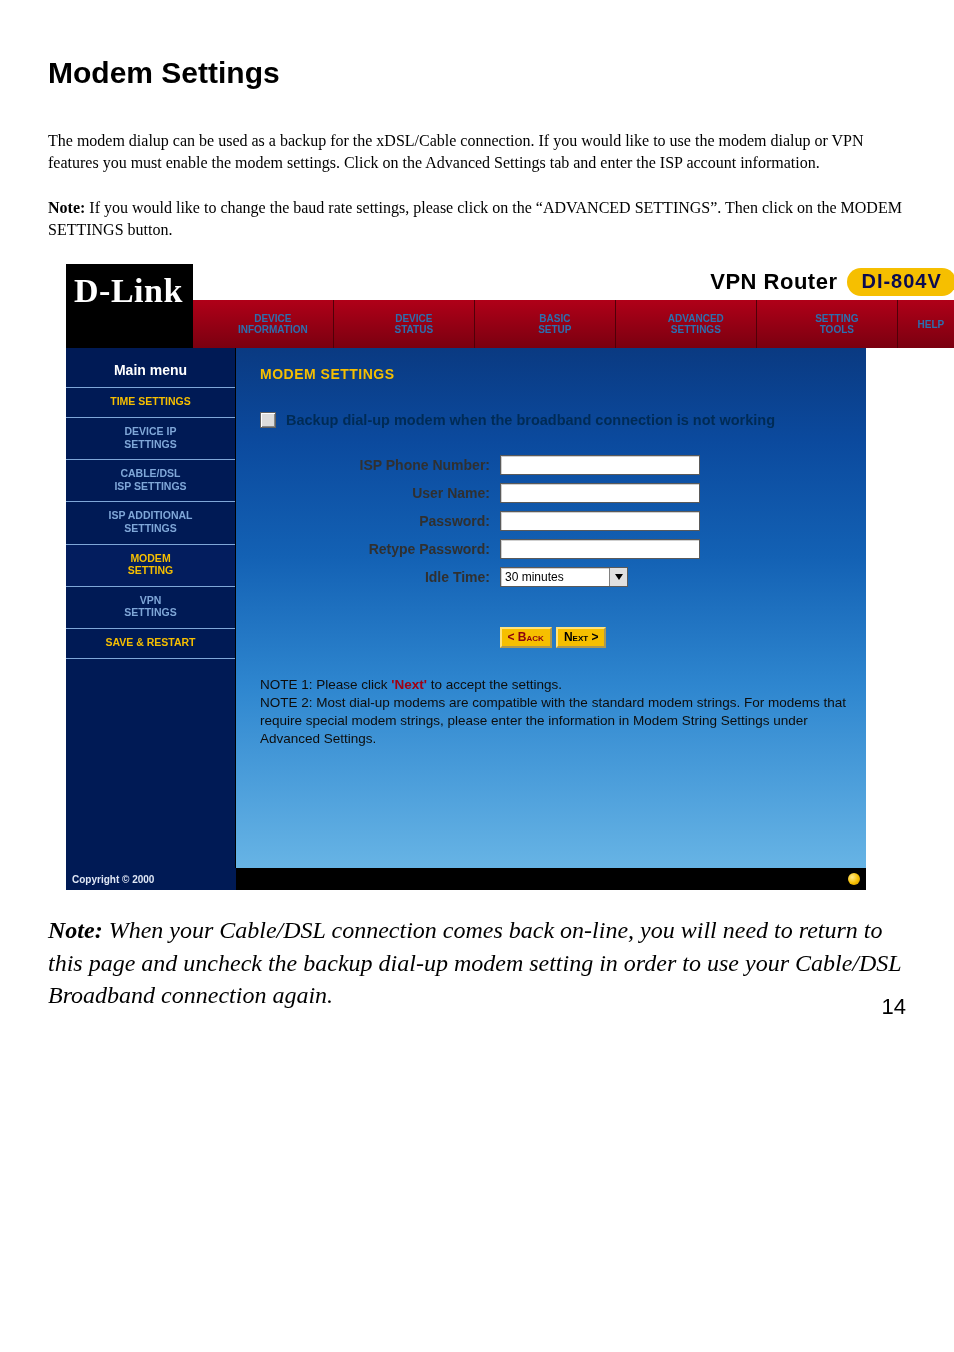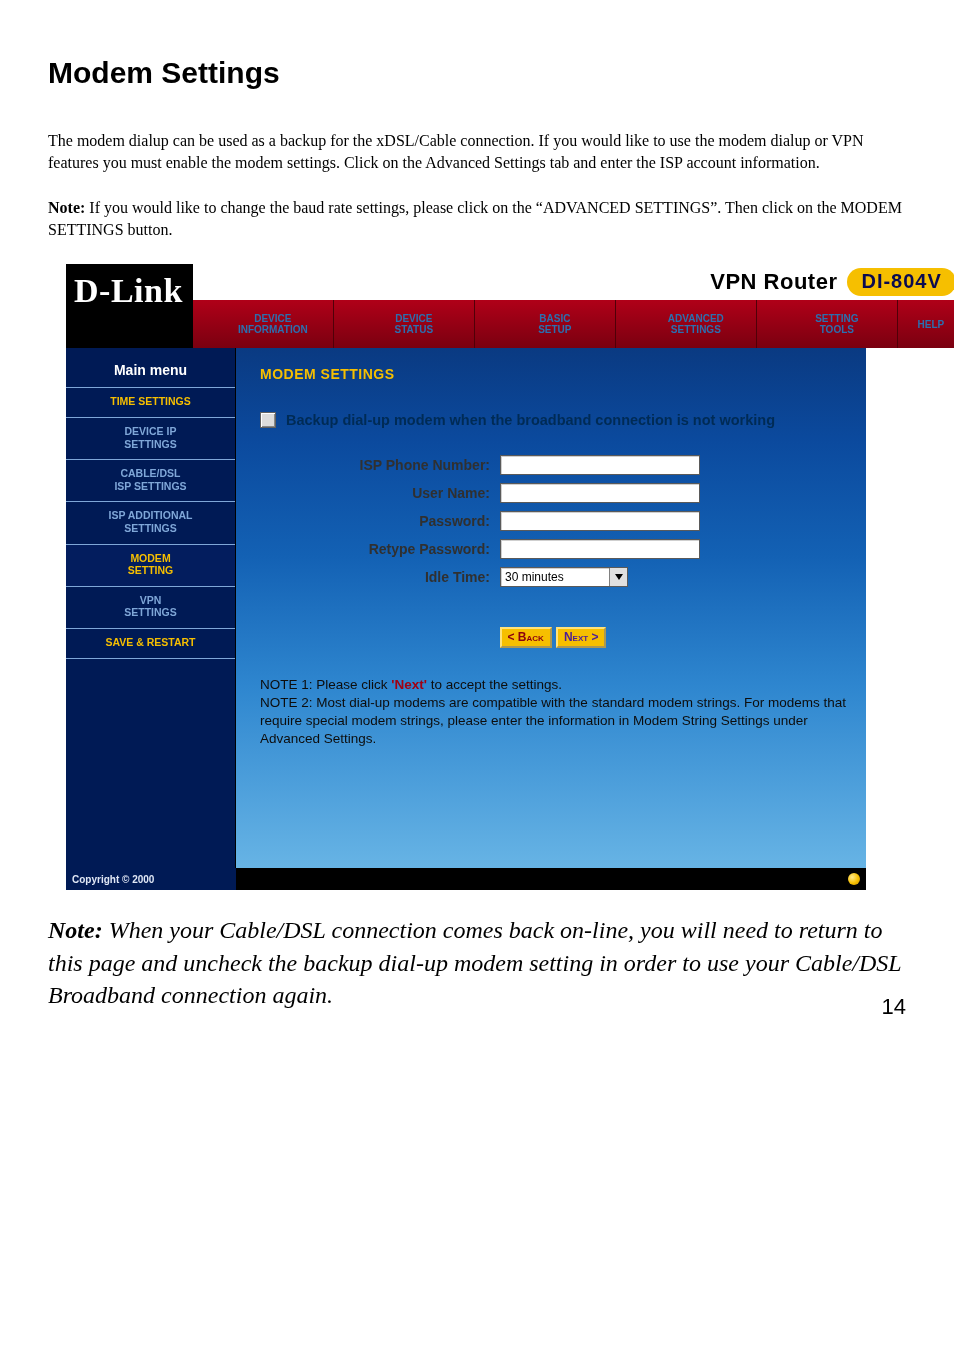--- a/index.html
+++ b/index.html
@@ -251,21 +251,21 @@
   .action-btn {
     background: #f6bf00;
     border: 2px outset #ffe27a;
     font-family: Verdana, Arial, sans-serif;
     font-variant: small-caps;
     font-weight: bold;
     font-size: 12px;
     padding: 1px 6px 2px 6px;
   }
   .action-btn.back { color: #8a0010; }
-  .action-btn.next { color: #4c1d95; }
+  .action-btn.next { color: #000000; }
 
   .notes {
     font-family: Arial, sans-serif;
     font-size: 13.5px;
     color: #0d0d0d;
     line-height: 1.35;
   }
   .notes .next-red { color: #a00012; font-weight: bold; }
 
   .router-footer {

